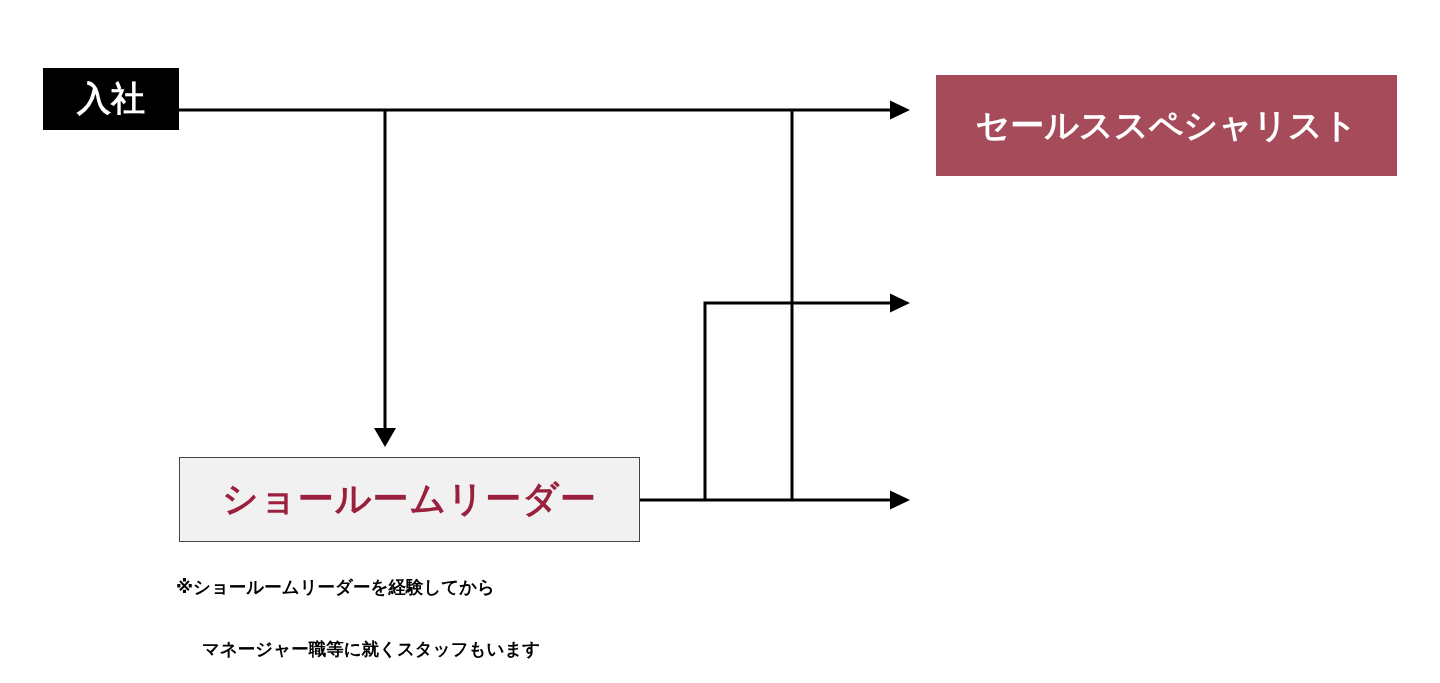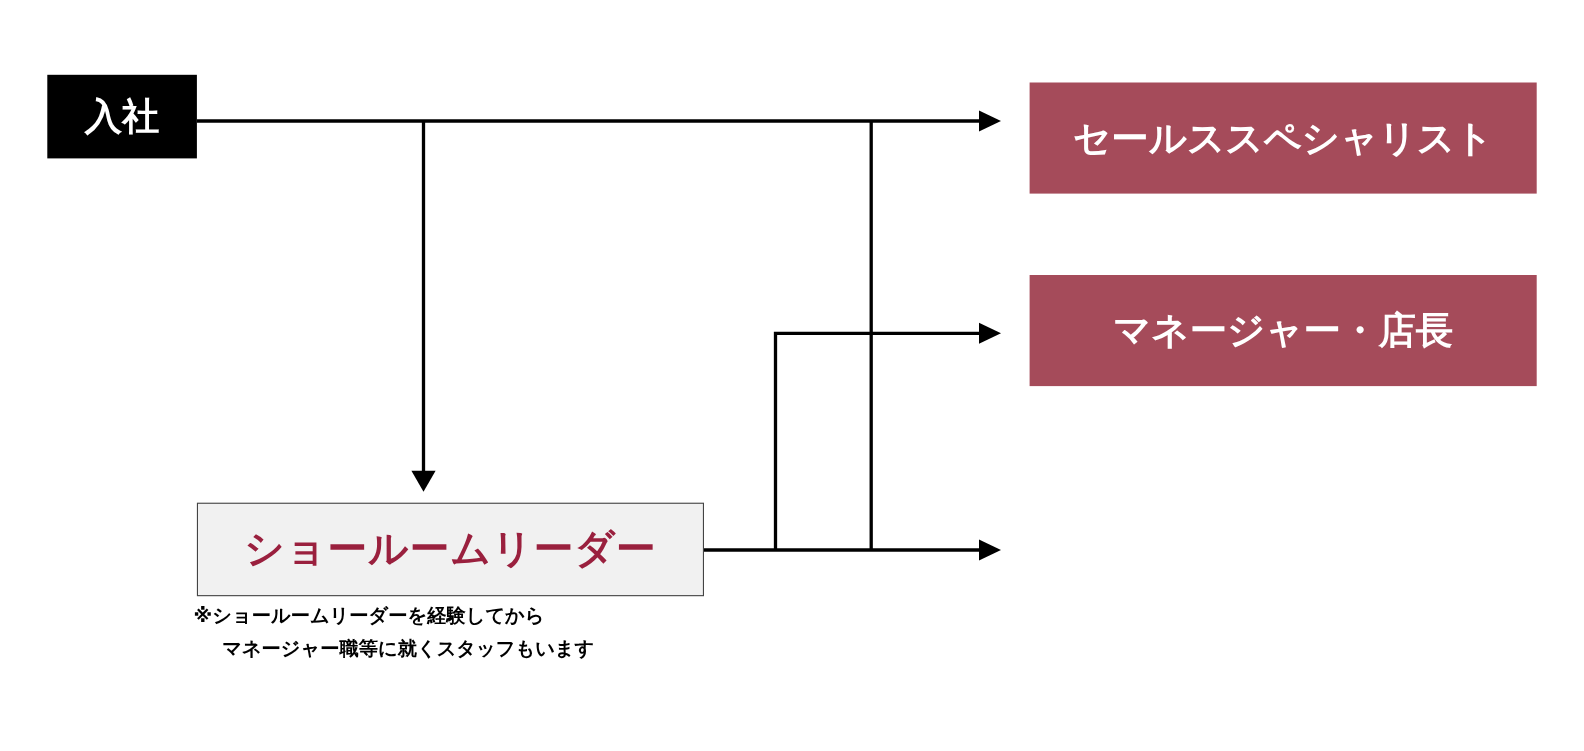--- a/index.html
+++ b/index.html
@@ -37,21 +37,21 @@
     align-items: center;
     justify-content: center;
     font-weight: bold;
     white-space: nowrap;
     box-sizing: border-box;
   }
   .node-start {
     left: 43px;
     top: 68px;
     width: 136px;
-    height: 76px;
+    height: 62px;
     background: var(--start-bg, #000000);
     color: var(--start-text, #ffffff);
     font-size: 34px;
   }
   .node-role {
     left: 936px;
     width: 461px;
     height: 101px;
     background: var(--role-bg, #a54b5a);
     color: var(--role-text, #ffffff);
@@ -67,29 +67,30 @@
     height: 85px;
     background: var(--leader-bg, #f1f1f1);
     border: 1px solid var(--leader-border, #444444);
     color: var(--leader-text, #9a203e);
     font-size: 36px;
     letter-spacing: 1px;
   }
   .note {
     position: absolute;
     left: 176px;
-    top: 544px;
+    top: 572px;
     color: var(--note-text, #000000);
     font-size: 17.5px;
     font-weight: bold;
     line-height: 30px;
     white-space: nowrap;
   }
   .note .note-line2 {
     padding-left: 26px;
+    margin-top: 32px;
   }
 </style>
 </head>
 <body>
 
 <div class="canvas">
 
   <svg class="connectors" viewBox="0 0 1440 683" xmlns="http://www.w3.org/2000/svg">
 
     <g>
@@ -114,21 +115,20 @@
     <g>
       <path d="M705 500 V 303 H 892"></path>
       <polygon points="910,303 890,293.5 890,312.5"></polygon>
     </g>
   </svg>
 
   <div class="node node-start">入社</div>
 
   <div class="node node-role node-sales">セールススペシャリスト</div>
 
-  <div class="node node-role node-manager">マネージャー・店長</div>
 
 
   <div class="node node-leader">ショールームリーダー</div>
 
   <div class="note">
     <div class="note-line1">※ショールームリーダーを経験してから</div>
     <div class="note-line2">マネージャー職等に就くスタッフもいます</div>
   </div>
 
 </div>

